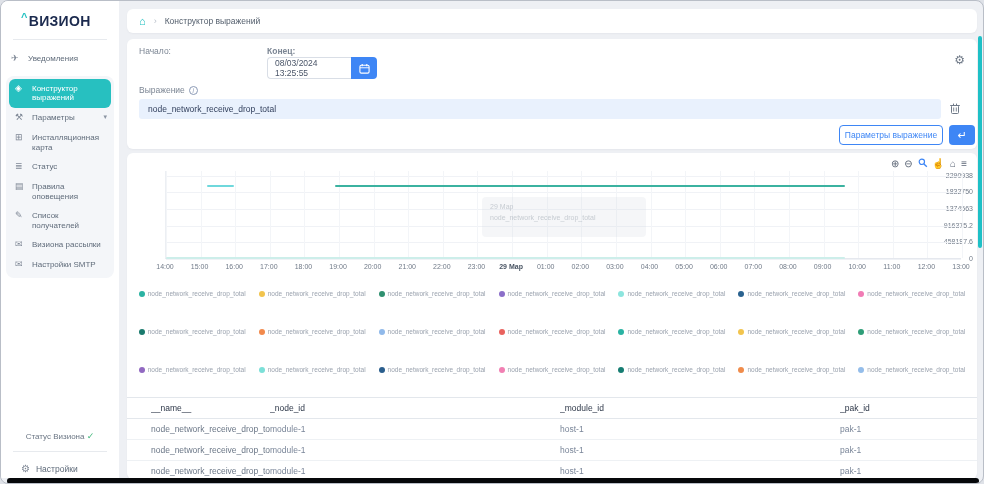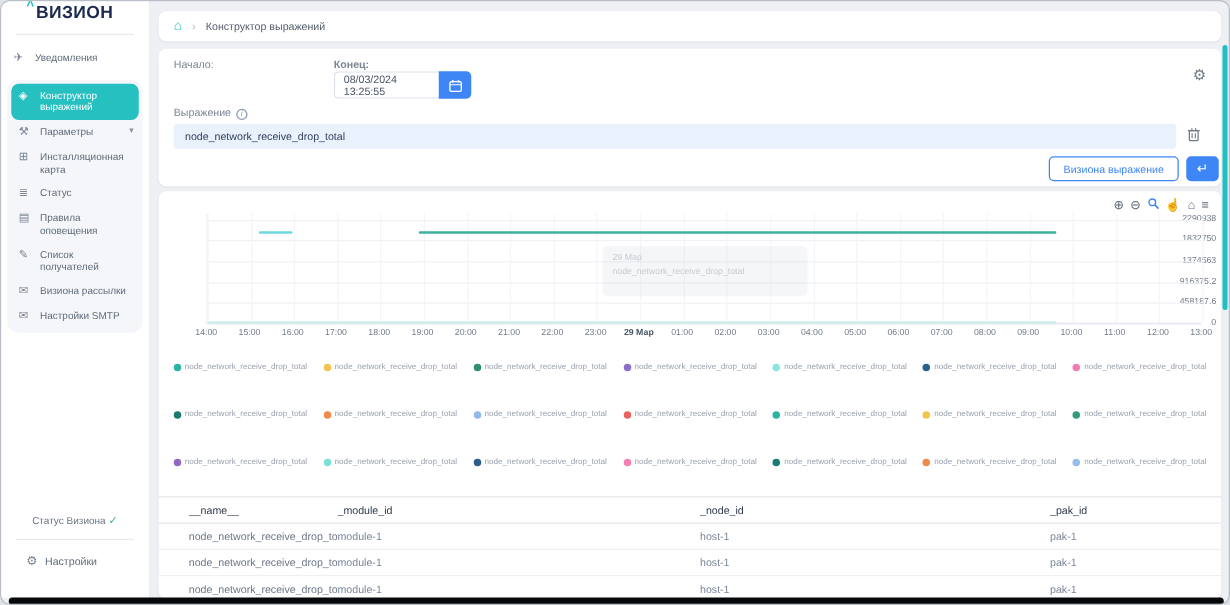--- a/index.html
+++ b/index.html
@@ -3,33 +3,33 @@
 <meta charset="utf-8">
 <style>
   * { margin:0; padding:0; box-sizing:border-box; }
   html,body { background:#dfe2e8; }
   body { font-family:"Liberation Sans", sans-serif; }
   .screen { position:relative; width:984px; height:484px; background:#eef0f4;
             border:1px solid #b9bec7; border-radius:8px; overflow:hidden; }
 
   
   .sidebar { position:absolute; left:0; top:0; width:118px; height:477px; background:#fff; }
-  .logo { padding:0 0 8px 20px; font-size:14px; font-weight:bold; color:#1b2a4e; letter-spacing:.3px; }
+  .logo { padding:12px 0 8px 20px; font-size:14px; font-weight:bold; color:#1b2a4e; letter-spacing:.3px; }
   .logo .caret { color:#25c2c2; font-size:11px; vertical-align:top; position:relative; top:-2px; margin-right:1px; font-weight:bold; }
   .side-divider { height:1px; background:#e7eaee; margin:2px 12px; }
   nav { display:block; padding:6px 0 0 0; }
   .nav-item { display:flex; gap:6px; padding:6px 6px 6px 10px; font-size:8px; line-height:1.2;
               color:#5f6b7a; align-items:flex-start; cursor:pointer; }
   .nav-item .nv-icon { font-size:9px; color:#7e8795; flex:0 0 11px; line-height:1.1; }
   .nav-group { margin:6px 5px 0 5px; background:#f4f6f9; border-radius:8px; padding:3px; }
   .nav-group .nav-item { padding:5px 4px 5px 6px; border-radius:6px; }
   .nav-item.active { background:#27c0c0; color:#fff; }
   .nav-item.active .nv-icon { color:#fff; }
   .nv-chevron { margin-left:auto; font-size:7px; color:#8b94a2; }
-  .sidebar-bottom { position:absolute; left:0; bottom:19px; width:118px; }
+  .sidebar-bottom { position:absolute; left:0; bottom:0; width:118px; }
   .status-row { text-align:center; font-size:8px; color:#6b7684; padding-bottom:8px; }
   .status-row .check { color:#43b77c; font-size:9px; }
   .settings-row { display:flex; gap:6px; align-items:center; padding:9px 0 4px 20px; font-size:8.5px; color:#5f6b7a; cursor:pointer; }
   .settings-row .nv-icon { font-size:10px; color:#7e8795; }
 
   
   .breadcrumb { position:absolute; left:126px; top:8px; width:850px; height:24px; background:#fff;
                 border-radius:6px; display:flex; align-items:center; gap:8px; padding:0 12px;
                 box-shadow:0 1px 2px rgba(20,30,50,.04); }
   .bc-home { color:#25c2c2; font-size:11px; cursor:pointer; }
@@ -185,21 +185,21 @@
     <span class="icon-btn" style="left:822px; top:62px;">
       <svg width="12" height="13" viewBox="0 0 12 13">
           <rect x="2.5" y="3.5" width="7" height="8" rx="1" fill="none" stroke="#707a88" stroke-width="1"></rect>
           <line x1="1.2" y1="3.5" x2="10.8" y2="3.5" stroke="#707a88" stroke-width="1"></line>
           <line x1="4.5" y1="3.2" x2="4.5" y2="1.6" stroke="#707a88" stroke-width="1"></line>
           <line x1="7.5" y1="3.2" x2="7.5" y2="1.6" stroke="#707a88" stroke-width="1"></line>
           <line x1="4.7" y1="5.5" x2="4.7" y2="9.5" stroke="#707a88" stroke-width=".9"></line>
           <line x1="7.3" y1="5.5" x2="7.3" y2="9.5" stroke="#707a88" stroke-width=".9"></line>
         </svg>
     </span>
-    <button class="add-btn">Визиона выражение</button>
+    <button class="add-btn">Параметры выражение</button>
     <button class="enter-btn"><span>↵</span></button>
   </section>
 
   <section class="chart-panel">
     <div class="chart-toolbar" id="chart-toolbar">
         <span class="ct-icon">⊕</span>
         <span class="ct-icon">⊖</span>
         <span class="ct-icon active"><svg width="10" height="10" viewBox="0 0 12 12">
             <circle cx="4.6" cy="4.6" r="3.2" fill="none" stroke="#3e86f5" stroke-width="1.4"></circle>
             <line x1="7.1" y1="7.1" x2="10.6" y2="10.6" stroke="#3e86f5" stroke-width="1.6"></line>
@@ -372,22 +372,22 @@
           <span class="legend-item">
             <span class="legend-dot" style="background: rgb(148, 189, 234);"></span>
             <span class="legend-label">node_network_receive_drop_total</span>
           </span>
         </div>
       </div>
     <div class="result-table" id="result-table">
         <div class="t-row t-head">
           <span class="t-cell"></span>
           <span class="t-cell">__name__</span>
+          <span class="t-cell">_node_id</span>
           <span class="t-cell">_module_id</span>
-          <span class="t-cell">_node_id</span>
           <span class="t-cell">_pak_id</span>
         </div>
         <div class="t-row">
           <span class="t-cell"><span class="swatch" style="background: rgb(31, 189, 174);"></span></span>
           <span class="t-cell name">node_network_receive_drop_total</span>
           <span class="t-cell">module-1</span>
           <span class="t-cell">host-1</span>
           <span class="t-cell">pak-1</span>
         </div>
         <div class="t-row">

